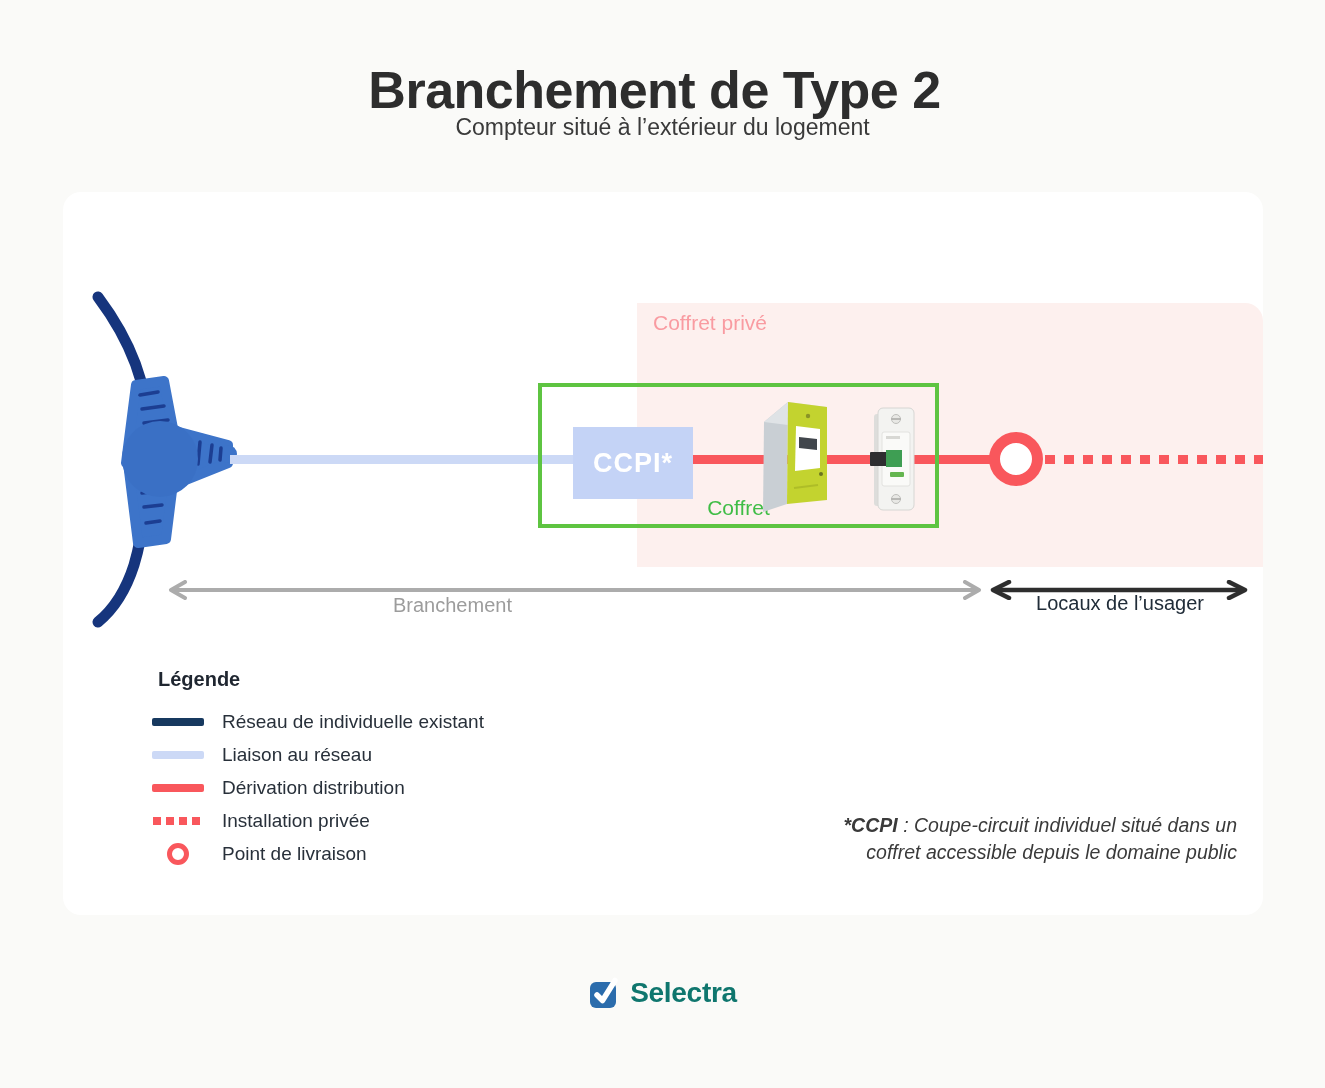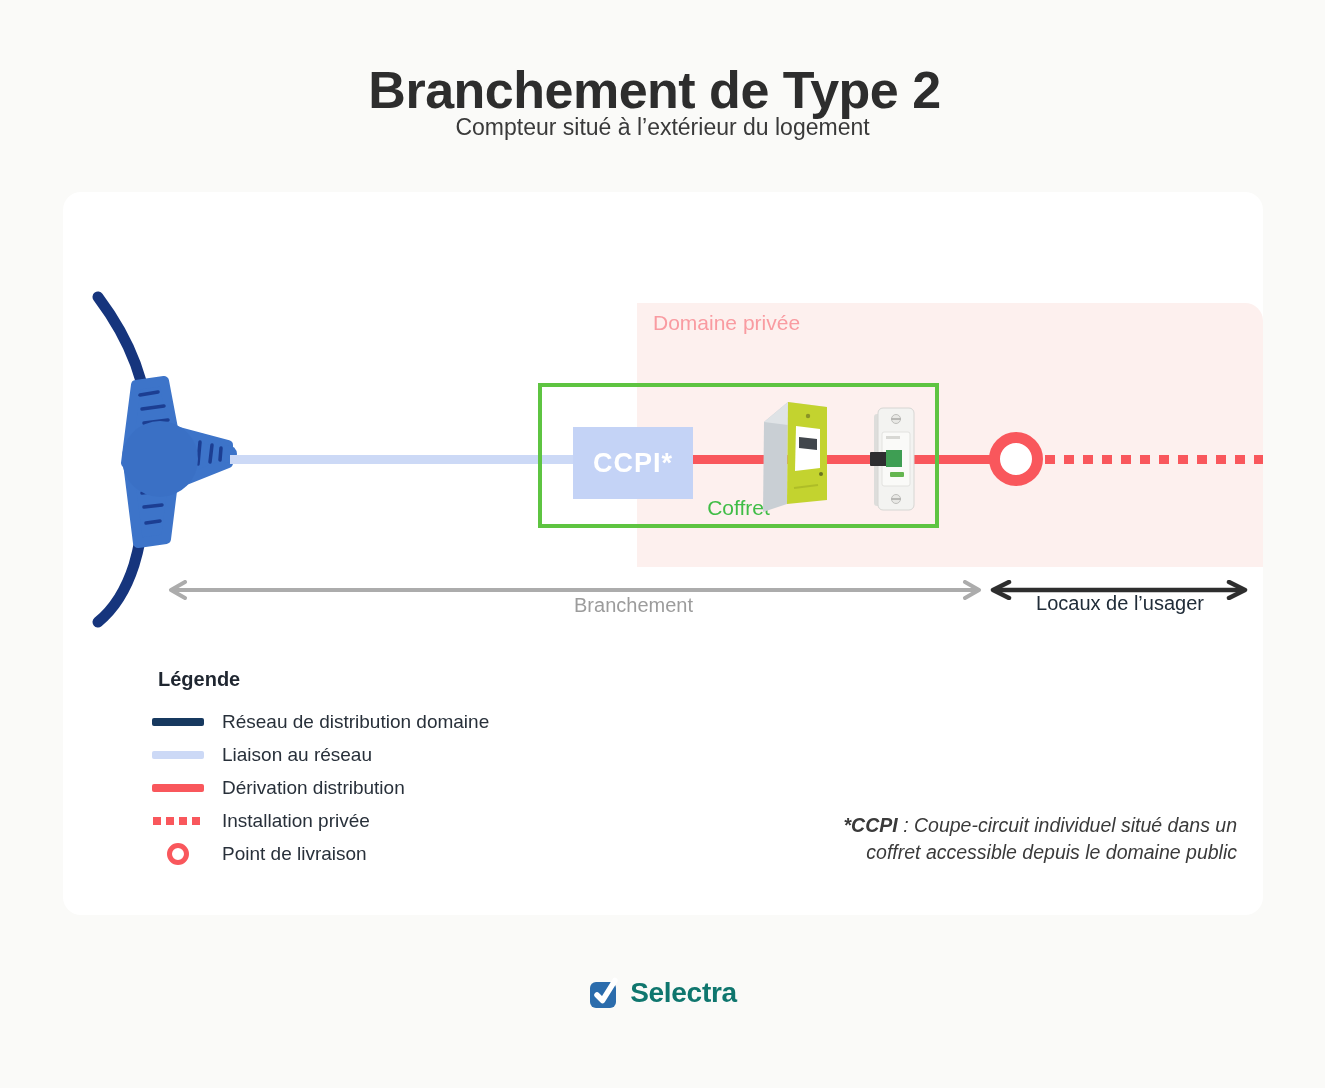--- a/index.html
+++ b/index.html
@@ -63,21 +63,21 @@
   .breaker-svg{position:absolute;left:807px;top:214px;}
   .delivery-ring{
     position:absolute;left:926px;top:240px;width:54px;height:54px;
     box-sizing:border-box;border:11px solid #f9575c;border-radius:50%;
     background:#ffffff;
   }
   .arrow-gray{position:absolute;left:100px;top:388px;}
   .arrow-black{position:absolute;left:922px;top:388px;}
   .label-branchement{
     position:absolute;left:330px;top:402px;width:300px;
-    text-align:right;font-size:20px;color:#9c9c9c;
+    text-align:left;font-size:20px;color:#9c9c9c;
   }
   .label-locaux{
     position:absolute;left:928px;top:400px;width:258px;
     text-align:center;font-size:20px;color:#212d39;
   }
   
   .legend{position:absolute;left:83px;top:476px;}
   .legend-title{font-size:20px;font-weight:800;color:#1f2630;margin:0 0 14px 12px;}
   .legend-row{display:flex;align-items:center;height:33px;}
   .swatch-cell{width:64px;display:flex;justify-content:center;}
@@ -106,21 +106,21 @@
 <body>
 
 <div class="page">
 
   <h1 class="page-title">Branchement de Type 2</h1>
   <div class="page-subtitle">Compteur situé à l’extérieur du logement</div>
 
   <div class="card">
 
     <div class="pink-area">
-      <div class="pink-label">Domaine privée</div>
+      <div class="pink-label">Coffret privé</div>
     </div>
 
     <svg class="junction-svg" width="175" height="345" viewBox="0 0 175 345">
       <path d="M30 10 C60 50 80 95 80 145 C80 205 76 245 66 278 C58 303 46 322 30 335" fill="none" stroke="#16357d" stroke-width="11" stroke-linecap="round"></path>
       <g fill="#3d74c9" stroke="#3d74c9" stroke-width="10" stroke-linejoin="round">
         <polygon points="68,98 96,94 110,168 58,176"></polygon>
         <polygon points="60,176 108,172 98,252 70,256"></polygon>
         <polygon points="100,142 160,158 160,176 100,200"></polygon>
       </g>
       <circle cx="160" cy="167" r="9" fill="#3d74c9"></circle>
@@ -190,21 +190,21 @@
       <polyline points="244,2 260,10 244,18" fill="none" stroke="#2e2e2e" stroke-width="4.5" stroke-linecap="round" stroke-linejoin="round"></polyline>
     </svg>
     <div class="label-locaux">Locaux de l’usager</div>
 
     <div class="legend">
       <div class="legend-title">Légende</div>
       <div class="legend-row">
         <span class="swatch-cell">
             <span class="sw-line sw-navy"></span>
           </span>
-        <span class="legend-label">Réseau de distribution domaine</span>
+        <span class="legend-label">Réseau de individuelle existant</span>
       </div>
       <div class="legend-row">
         <span class="swatch-cell">
             <span class="sw-line sw-light"></span>
           </span>
         <span class="legend-label">Liaison au réseau</span>
       </div>
       <div class="legend-row">
         <span class="swatch-cell">
             <span class="sw-line sw-red"></span>

